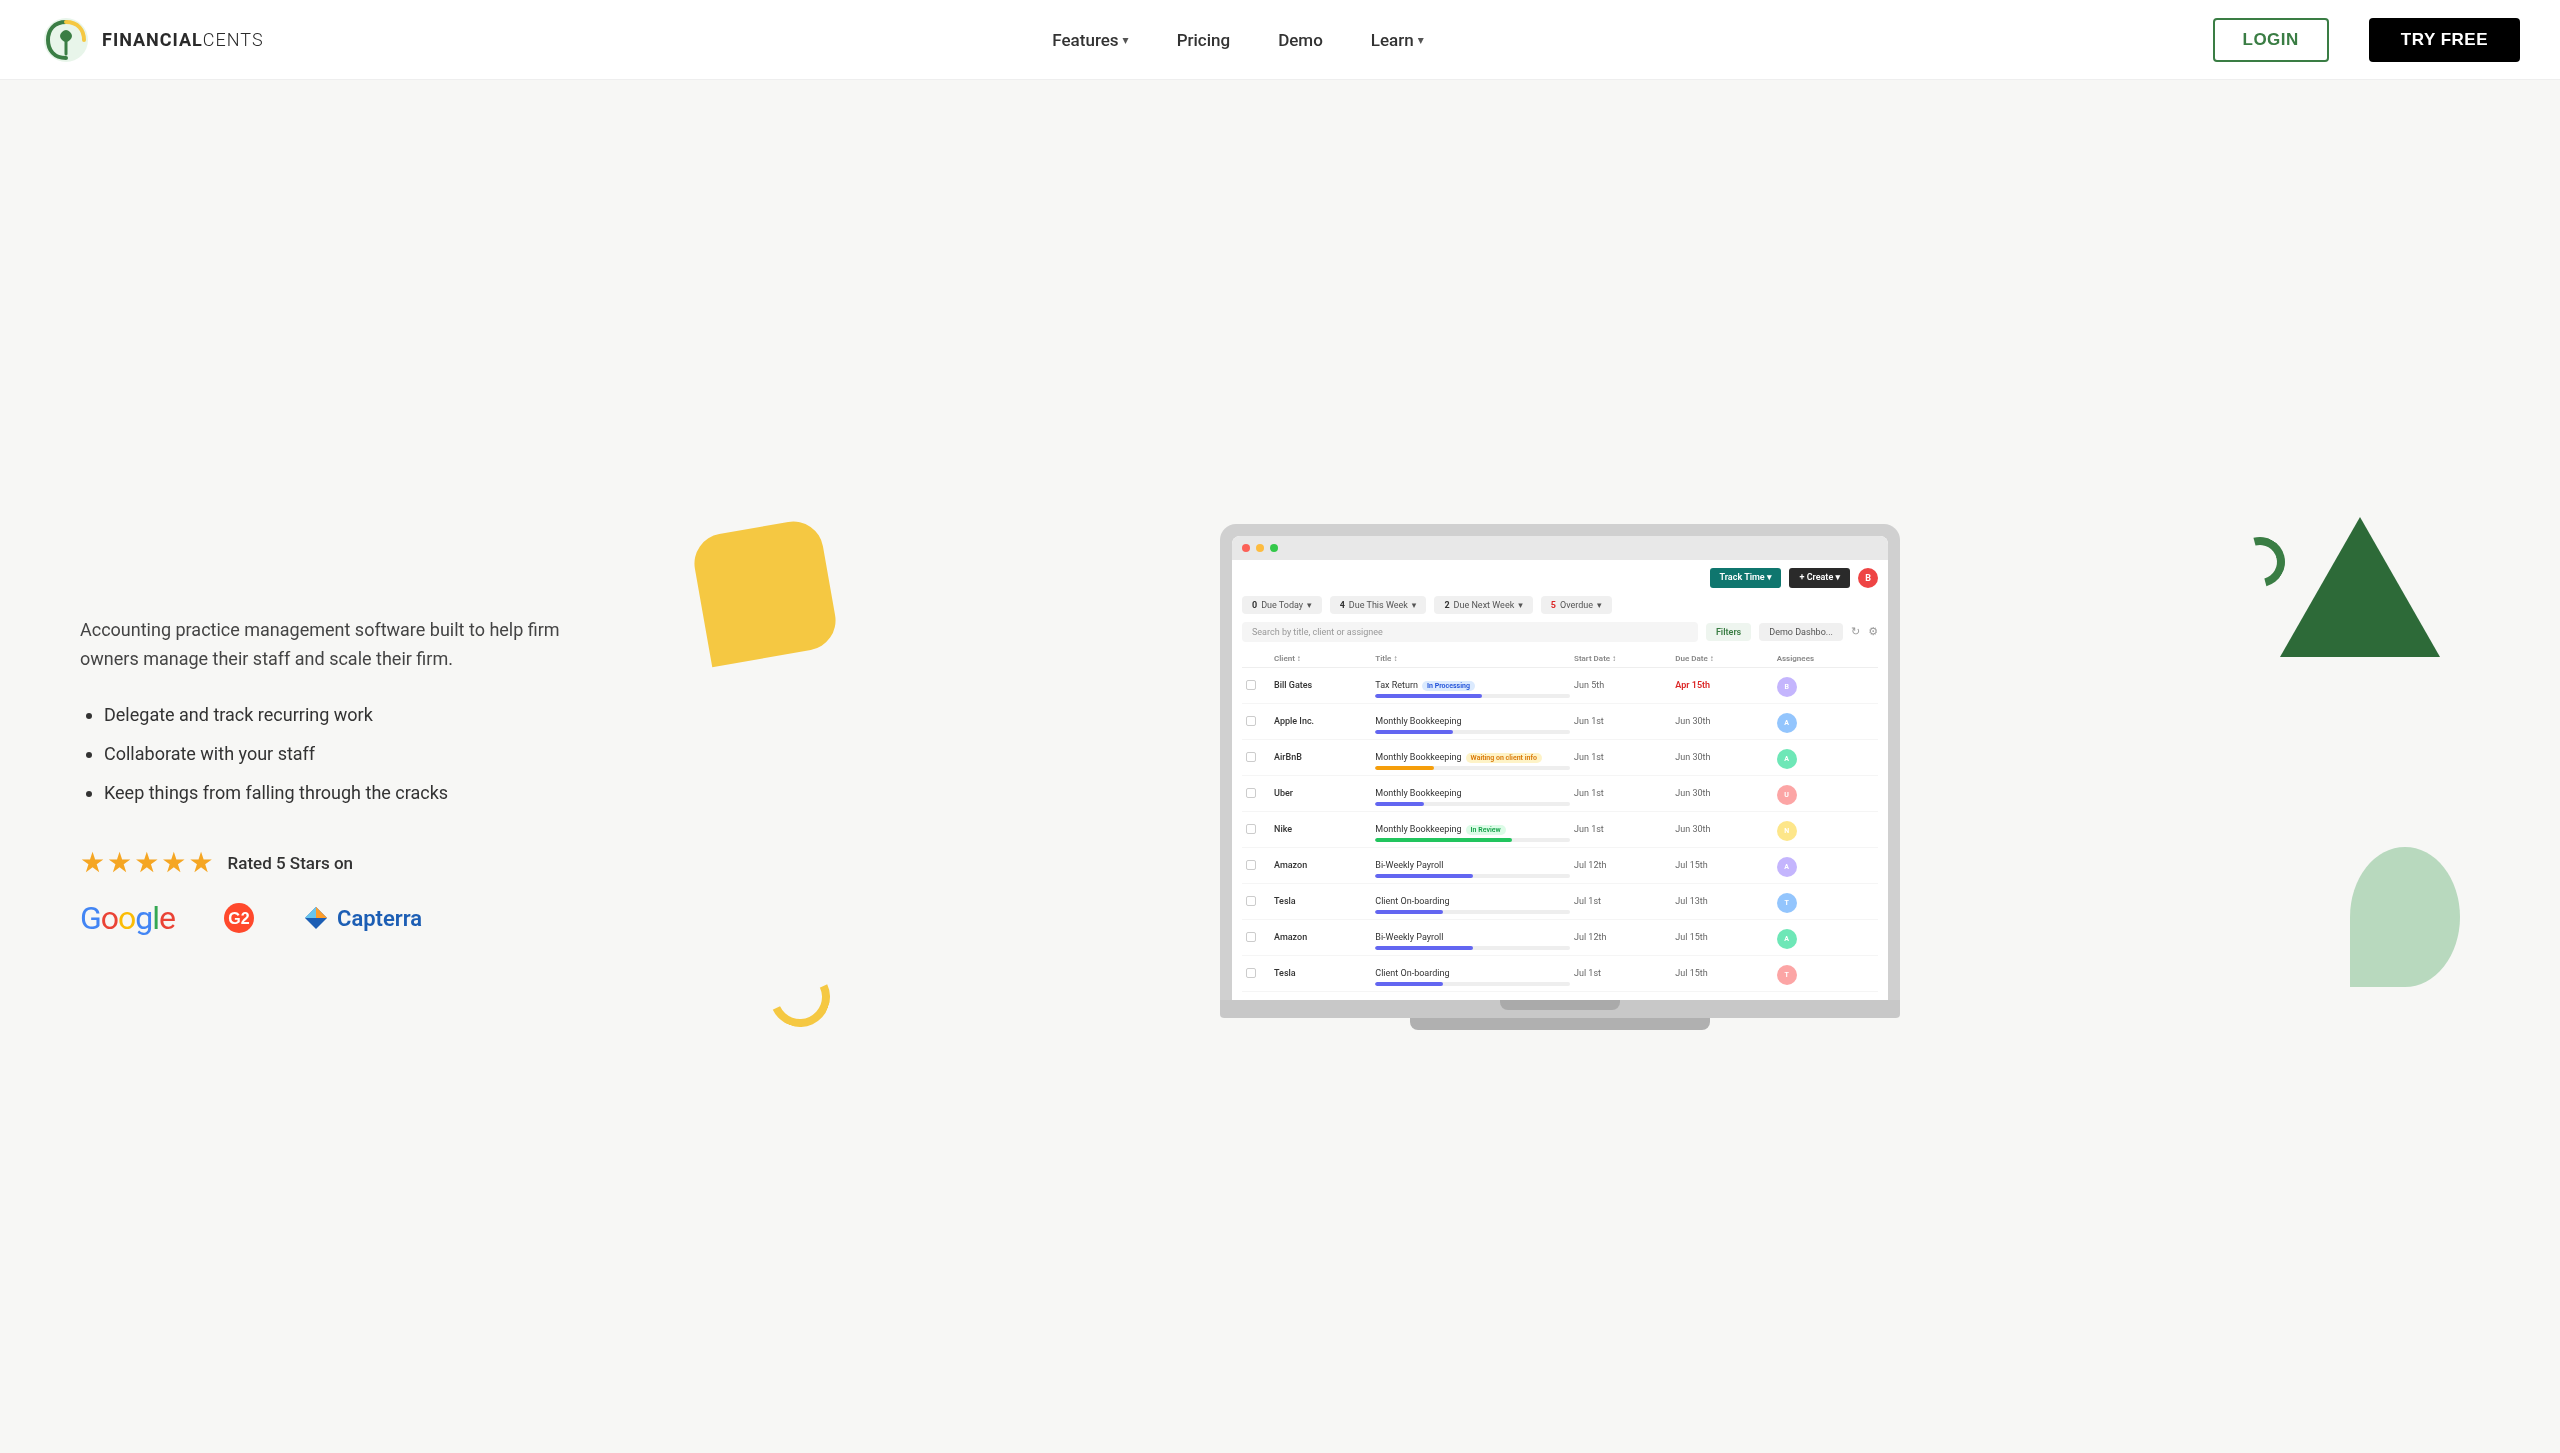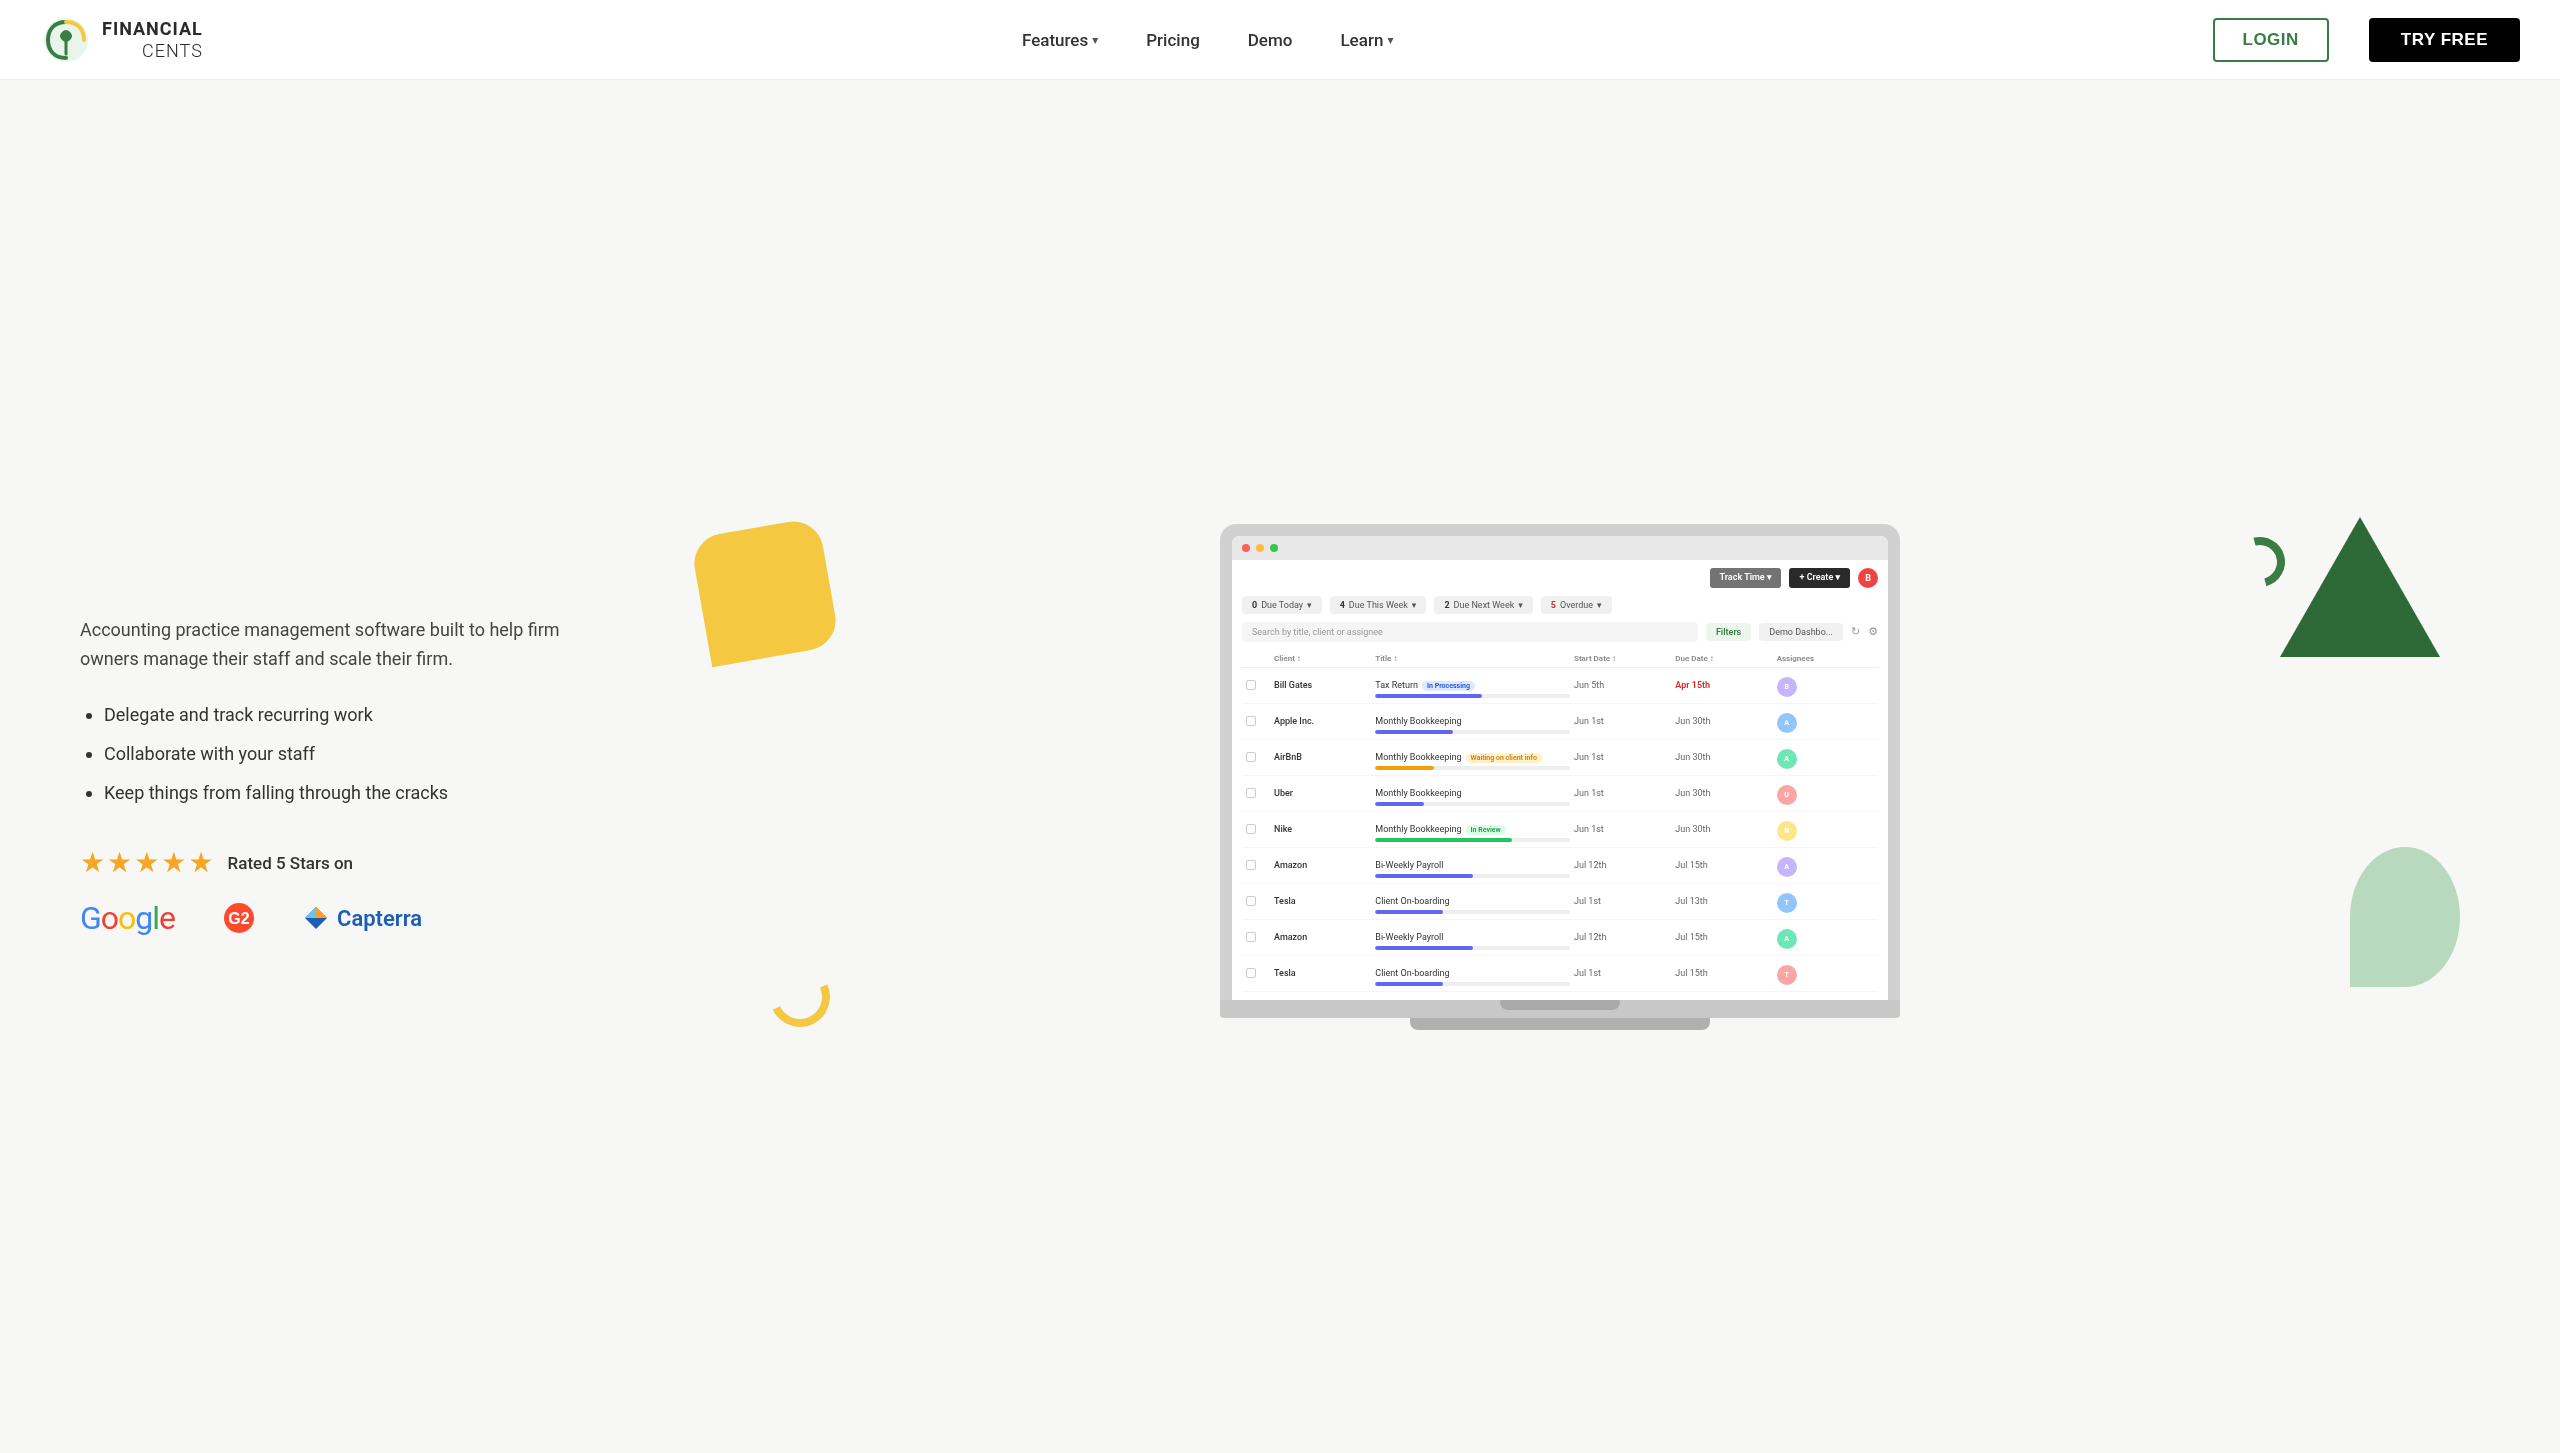--- a/index.html
+++ b/index.html
@@ -22,23 +22,22 @@
       display: flex;
       align-items: center;
       gap: 10px;
     }
     .logo-icon {
       width: 52px;
       height: 52px;
     }
     .logo-text {
       display: flex;
-      flex-direction: column;
+      flex-direction: row;
       line-height: 1.2;
-      text-align: right;
     }
     .logo-text .brand-top {
       font-weight: 700;
       font-size: 18px;
       color: #2a2a2a;
       letter-spacing: 1px;
       text-transform: uppercase;
     }
     .logo-text .brand-bottom {
       font-weight: 300;
@@ -327,21 +326,21 @@
       padding: 8px 10px;
       background: #fff;
     }
     .app-toolbar {
       display: flex;
       justify-content: flex-end;
       gap: 8px;
       margin-bottom: 8px;
     }
     .app-btn-green {
-      background: #737373;
+      background: #0f766e;
       color: #fff;
       font-size: 9px;
       padding: 4px 10px;
       border-radius: 3px;
       font-weight: 600;
     }
     .app-btn-dark {
       background: #2a2a2a;
       color: #fff;
       font-size: 9px;

